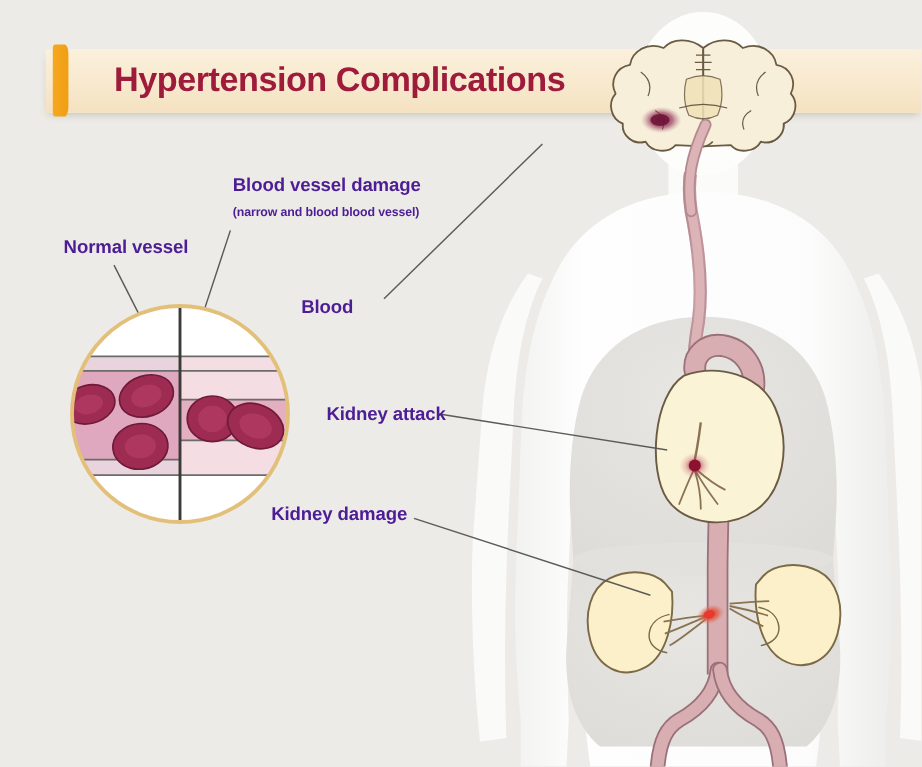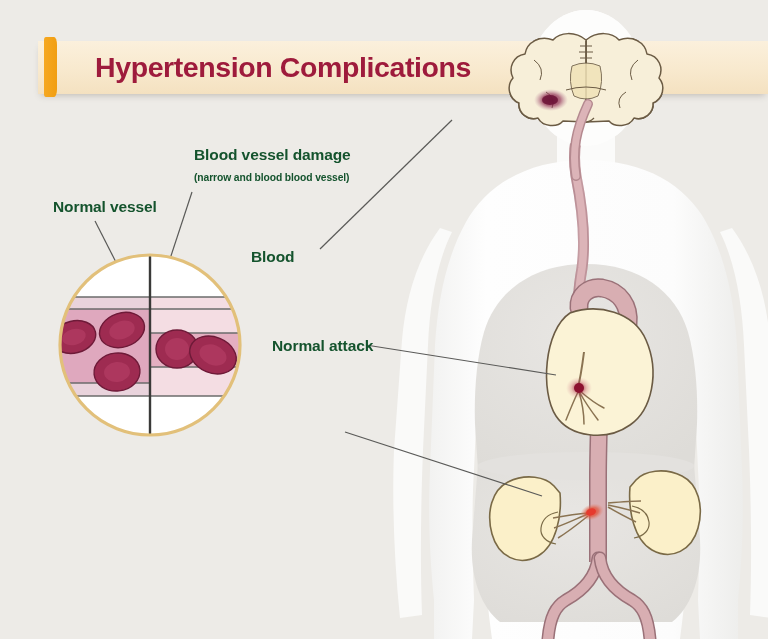--- a/index.html
+++ b/index.html
@@ -48,21 +48,21 @@
     font-size: 28.5px;
     font-weight: bold;
     letter-spacing: -0.4px;
     color: #9E1B3C;
     white-space: nowrap;
   }
 
   
   .lbl {
     position: absolute;
-    color: #14532d;
+    color: #4c1d95;
     white-space: nowrap;
     font-weight: bold;
   }
   .lbl.main { font-size: 15.5px; letter-spacing: -0.1px; }
   .lbl.sub  { font-size: 10.3px; letter-spacing: -0.1px; }
 
   #lbl-bvd      { left: 194px; top: 146px; }
   #lbl-bvd-sub  { left: 194px; top: 172px; }
   #lbl-normal   { left: 53px;  top: 198px; text-align: right; }
   #lbl-stroke   { left: 251px; top: 248px; }
@@ -388,16 +388,17 @@
                  C 576 130, 572 150, 576 176" fill="none" stroke="#B4898F" stroke-width="10" stroke-linecap="round"></path>
         <path d="M588 104
                  C 576 130, 572 150, 576 176" fill="none" stroke="#DCB4B8" stroke-width="7" stroke-linecap="round"></path>
       </g>
     </svg>
 
     <div class="lbl main" id="lbl-bvd">Blood vessel damage</div>
     <div class="lbl sub" id="lbl-bvd-sub">(narrow and blood blood vessel)</div>
     <div class="lbl main" id="lbl-normal">Normal vessel</div>
     <div class="lbl main" id="lbl-stroke">Blood</div>
-    <div class="lbl main" id="lbl-heart">Normal attack</div>
+    <div class="lbl main" id="lbl-heart">Kidney attack</div>
+    <div class="lbl main" id="lbl-kidney">Kidney damage</div>
 
   </div>
 </div>
 
 </body></html>

